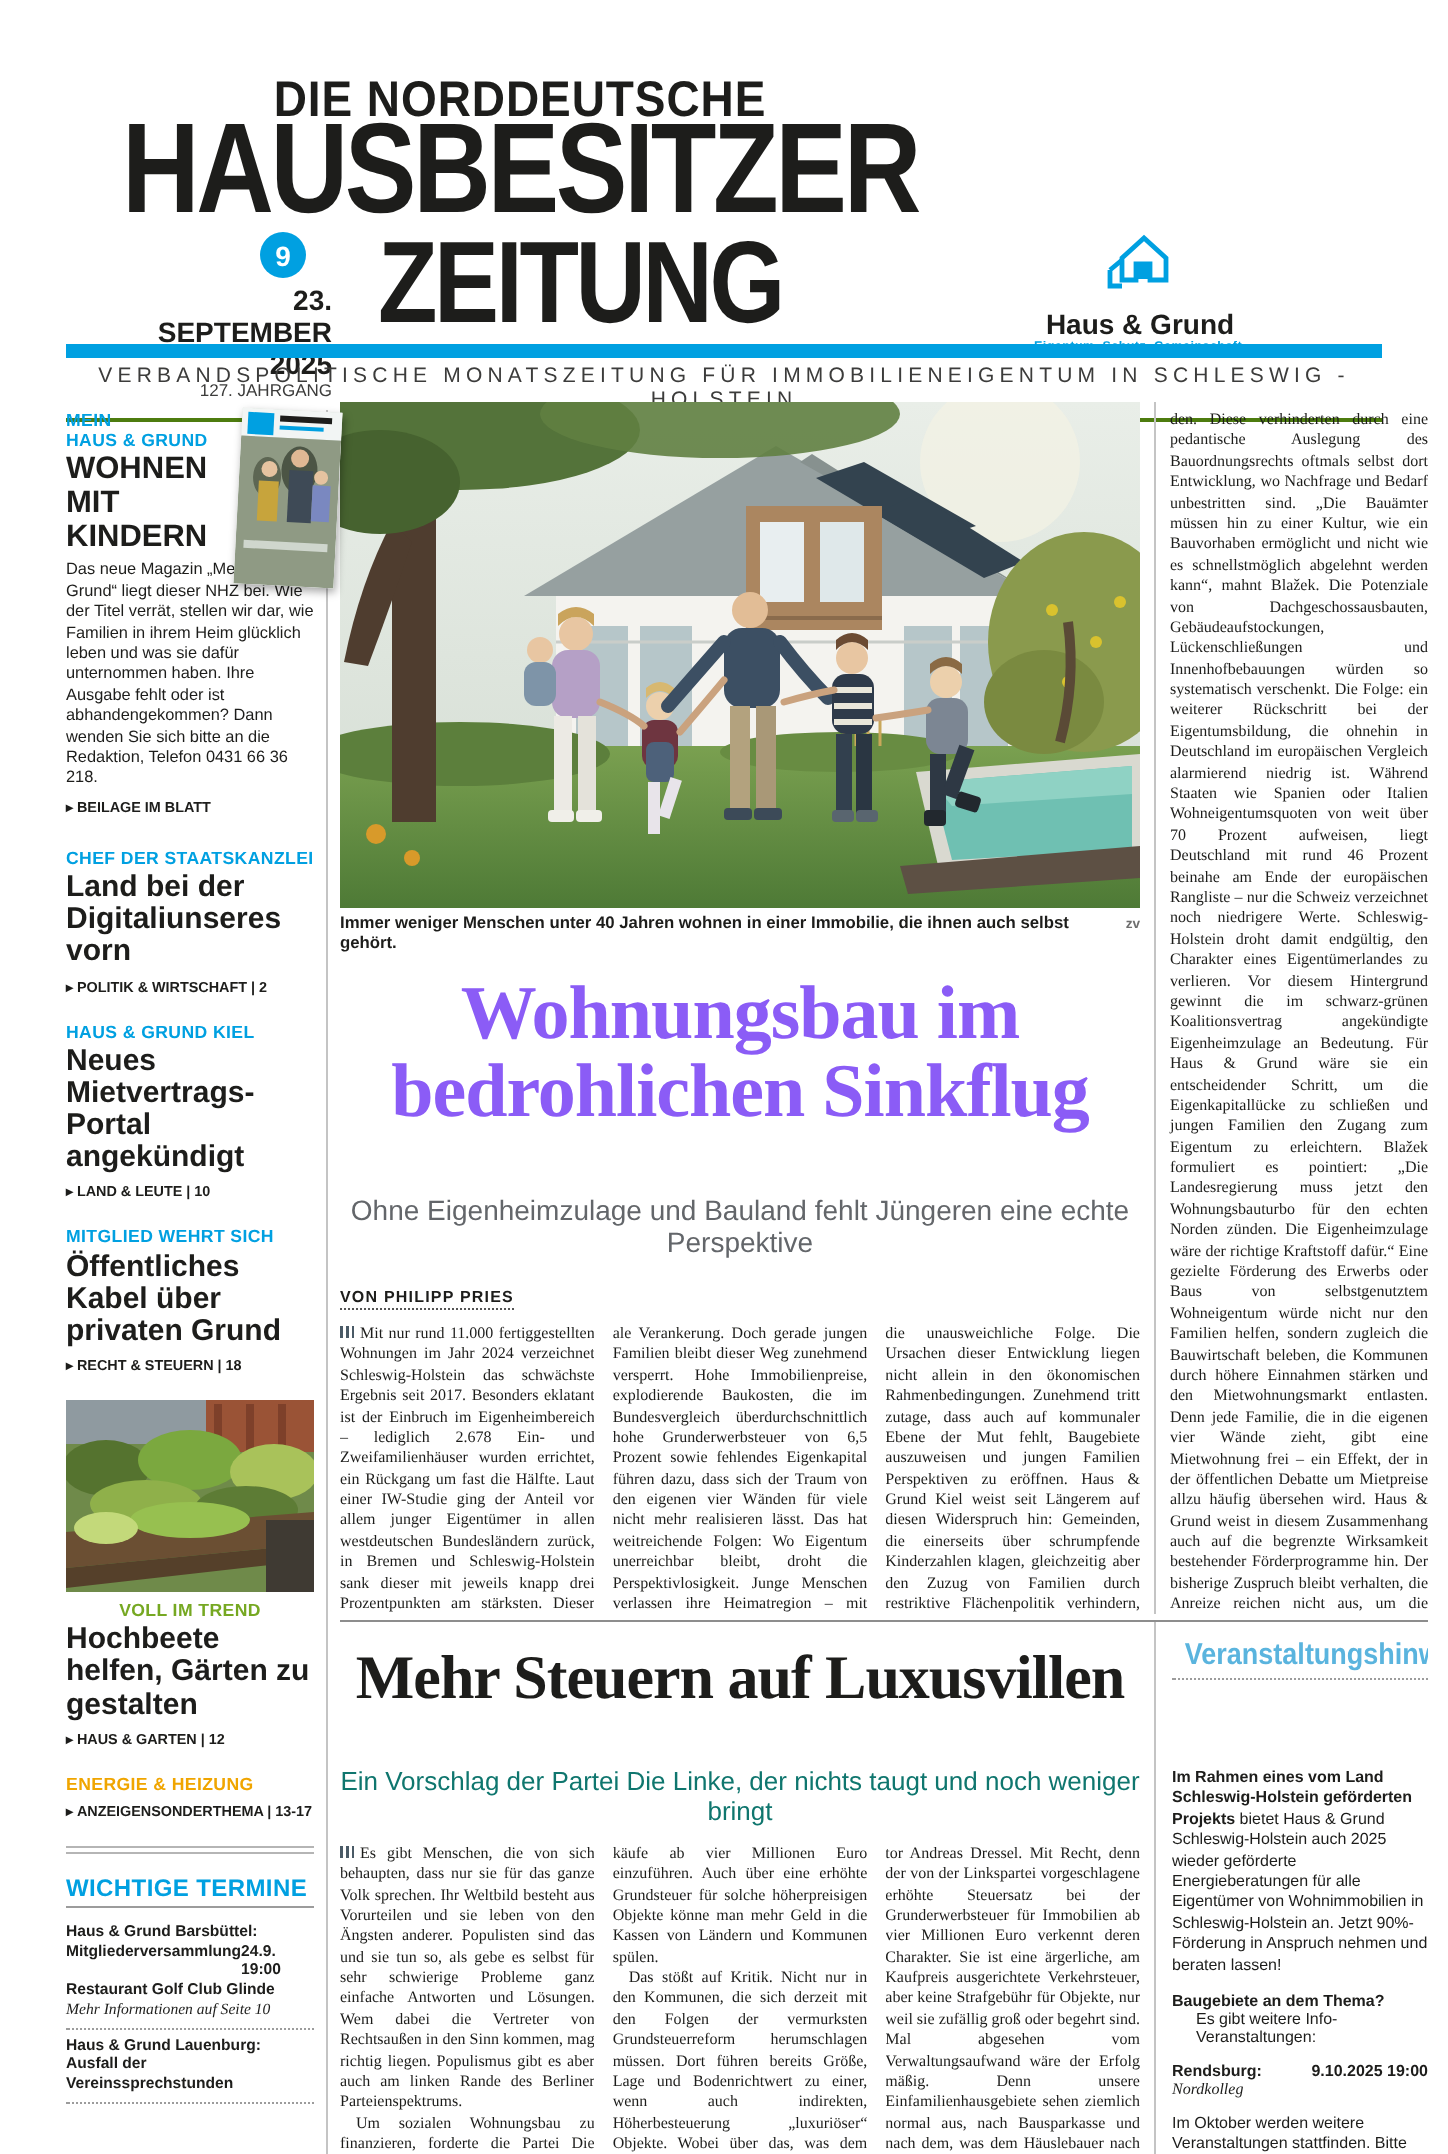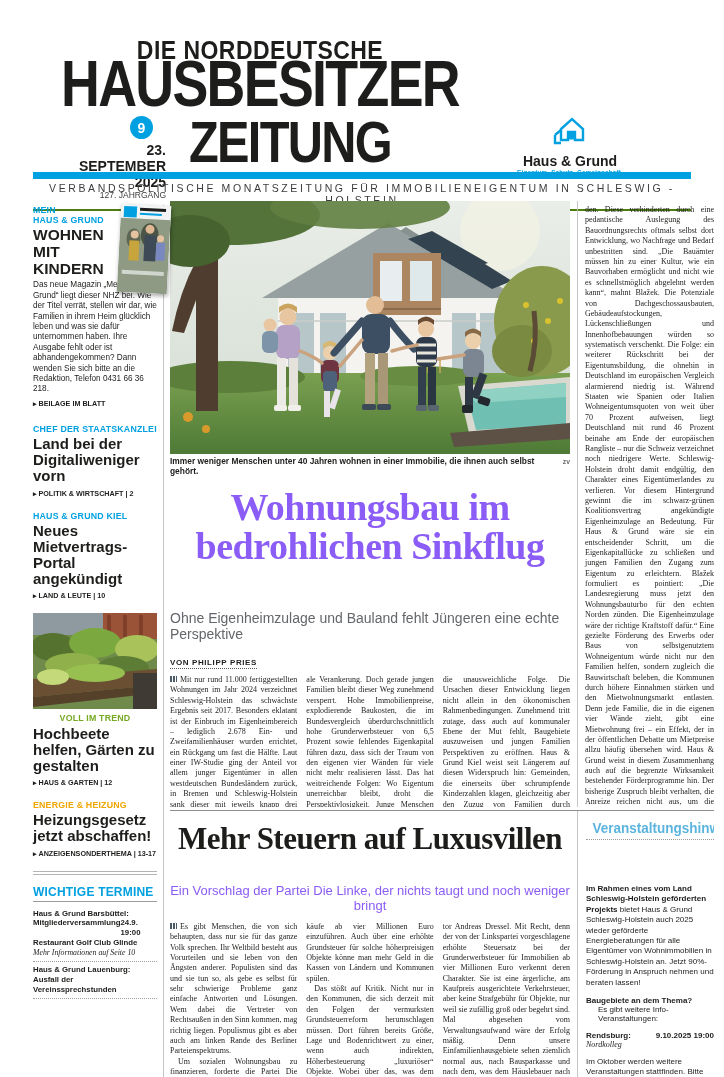--- a/index.html
+++ b/index.html
@@ -61,33 +61,33 @@
              transform:rotate(3deg);box-shadow:1px 2px 4px rgba(0,0,0,.35);
              background:#fff;z-index:5;overflow:hidden;}
   
   .photo{width:400px;height:253px;flex:none;display:block;}
   .cap-row{display:flex;justify-content:flex-start;align-items:baseline;
            padding:2px 0 0 0;border-bottom:0;}
   .caption{font-size:8.4px;font-weight:bold;}
   .credit{font-size:6.8px;font-weight:bold;color:#6e6e6e;}
   .headline{font-family:"Liberation Serif",serif;font-weight:bold;color:#8b5cf6;
             font-size:38px;line-height:1.02;text-align:center;margin-top:12px;letter-spacing:-.5px;}
-  .subhead{font-size:14px;color:#63666a;text-align:left;margin-top:19px;}
+  .subhead{font-size:14px;color:#63666a;text-align:center;margin-top:6px;}
   .byline{margin-top:9px;}
   .byline span{font-size:8px;font-weight:bold;letter-spacing:.6px;border-bottom:1px dotted #555;
                padding-bottom:1px;}
   .cols{display:flex;gap:9px;margin-top:6px;flex:1;overflow:hidden;}
   .acol{flex:1;min-width:0;font-family:"Liberation Serif",serif;font-size:8px;line-height:1.3;
         text-align:justify;overflow:hidden;}
   .pmark{display:inline-block;width:7px;height:6px;margin-right:3px;
          background:repeating-linear-gradient(90deg,#4a5a66 0 1.6px,transparent 1.6px 3px);}
   
   .h2line{font-family:"Liberation Serif",serif;font-weight:bold;font-size:31px;
           text-align:center;margin-top:10px;letter-spacing:-.5px;}
-  .sub2{font-size:13px;color:#8b5cf6;text-align:center;margin-top:5px;}
+  .sub2{font-size:13px;color:#0f766e;text-align:center;margin-top:5px;}
   .cols2{display:flex;gap:9px;margin-top:9px;height:200px;overflow:hidden;}
   .acol p{margin:0;}
   .acol p + p{text-indent:8px;}
   
   .ev-h{font-size:15px;color:#5ab4de;text-align:center;transform:scaleX(.9);
         font-weight:bold;margin-top:8px;}
   .ev-dots{border-bottom:1px dotted #9c9c9c;margin:3px 0 7px 0;}
   .ev-body{font-size:8px;line-height:1.3;margin-top:44px;}
   .ev-body b{font-weight:bold;}
   .ev-q{font-size:8px;font-weight:bold;margin-top:8px;}
@@ -152,30 +152,35 @@
       <div class="teaser" style="margin-bottom:16px;">
         <div class="kicker">MEIN
 HAUS &amp; GRUND</div>
         <div class="t-title caps" style="width:100px;">WOHNEN MIT KINDERN</div>
         <div class="t-body">Das neue Magazin „Mein Haus &amp; Grund“ liegt dieser NHZ bei. Wie der Titel verrät, stellen wir dar, wie Familien in ihrem Heim glücklich leben und was sie dafür unternommen haben. Ihre Ausgabe fehlt oder ist abhandengekommen? Dann wenden Sie sich bitte an die Redaktion, Telefon 0431 66 36 218.</div>
         <div class="t-ref">BEILAGE IM BLATT</div>
       </div>
 
       <div class="teaser">
         <div class="kicker">CHEF DER STAATSKANZLEI</div>
-        <div class="t-title">Land bei der Digitali­weniger vorn</div>
+        <div class="t-title">Land bei der Digitali­unseres vorn</div>
         <div class="t-ref">POLITIK &amp; WIRTSCHAFT | 2</div>
       </div>
 
       <div class="teaser">
         <div class="kicker">HAUS &amp; GRUND KIEL</div>
         <div class="t-title">Neues Mietvertrags-Portal angekündigt</div>
         <div class="t-ref">LAND &amp; LEUTE | 10</div>
       </div>
 
+      <div class="teaser">
+        <div class="kicker">MITGLIED WEHRT SICH</div>
+        <div class="t-title">Öffentliches Kabel über privaten Grund</div>
+        <div class="t-ref">RECHT &amp; STEUERN | 18</div>
+      </div>
 
       <div class="teaser">
         <svg class="sb-photo" viewBox="0 0 124 96" preserveAspectRatio="none">
           <rect width="124" height="96" fill="#6f8a4a"></rect>
           <rect x="0" y="0" width="70" height="22" fill="#8f9aa0"></rect>
           <rect x="70" y="0" width="54" height="26" fill="#9a5336"></rect>
           <rect x="74" y="2" width="4" height="24" fill="#7e402a"></rect>
             <rect x="90" y="2" width="4" height="24" fill="#7e402a"></rect>
             <rect x="106" y="2" width="4" height="24" fill="#7e402a"></rect>
           <ellipse cx="20" cy="34" rx="22" ry="14" fill="#55732f"></ellipse>
@@ -189,21 +194,20 @@
           <ellipse cx="20" cy="64" rx="16" ry="8" fill="#c3d97a"></ellipse>
           <rect x="100" y="60" width="24" height="36" fill="#3f3a33"></rect>
         </svg>
         <div class="kicker green">VOLL IM TREND</div>
         <div class="t-title">Hochbeete helfen, Gärten zu gestalten</div>
         <div class="t-ref">HAUS &amp; GARTEN | 12</div>
       </div>
 
       <div class="teaser">
         <div class="kicker amber">ENERGIE &amp; HEIZUNG</div>
-        <div class="t-title">Heizungsgesetz jetzt abschaffen!</div>
         <div class="t-ref">ANZEIGENSONDERTHEMA | 13-17</div>
       </div>
 
       <div class="sb-div"></div>
 
       <section>
         <div class="sb-h">WICHTIGE TERMINE</div>
 
         <div class="term-item">
           <div>Haus &amp; Grund Barsbüttel:</div>

